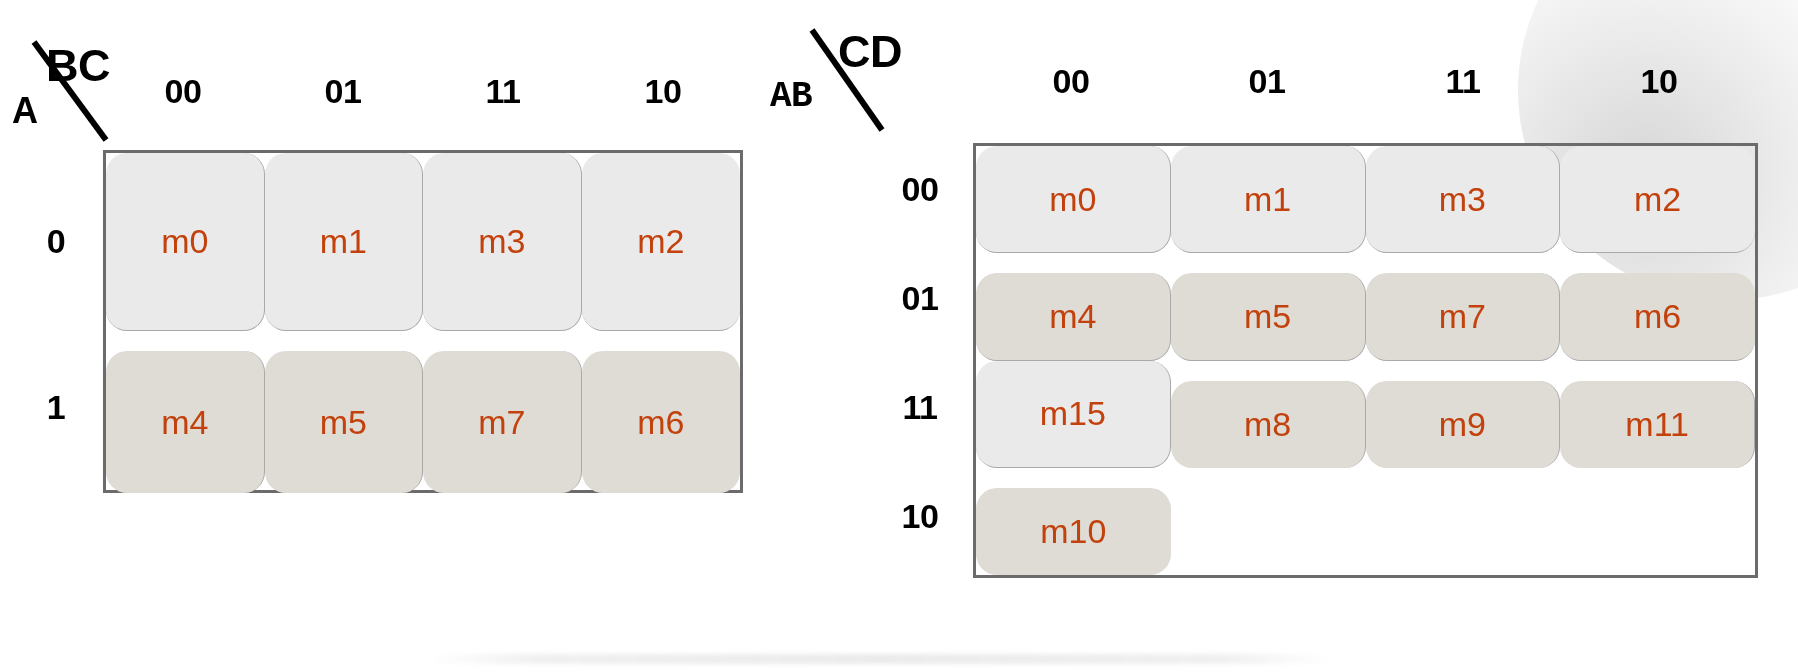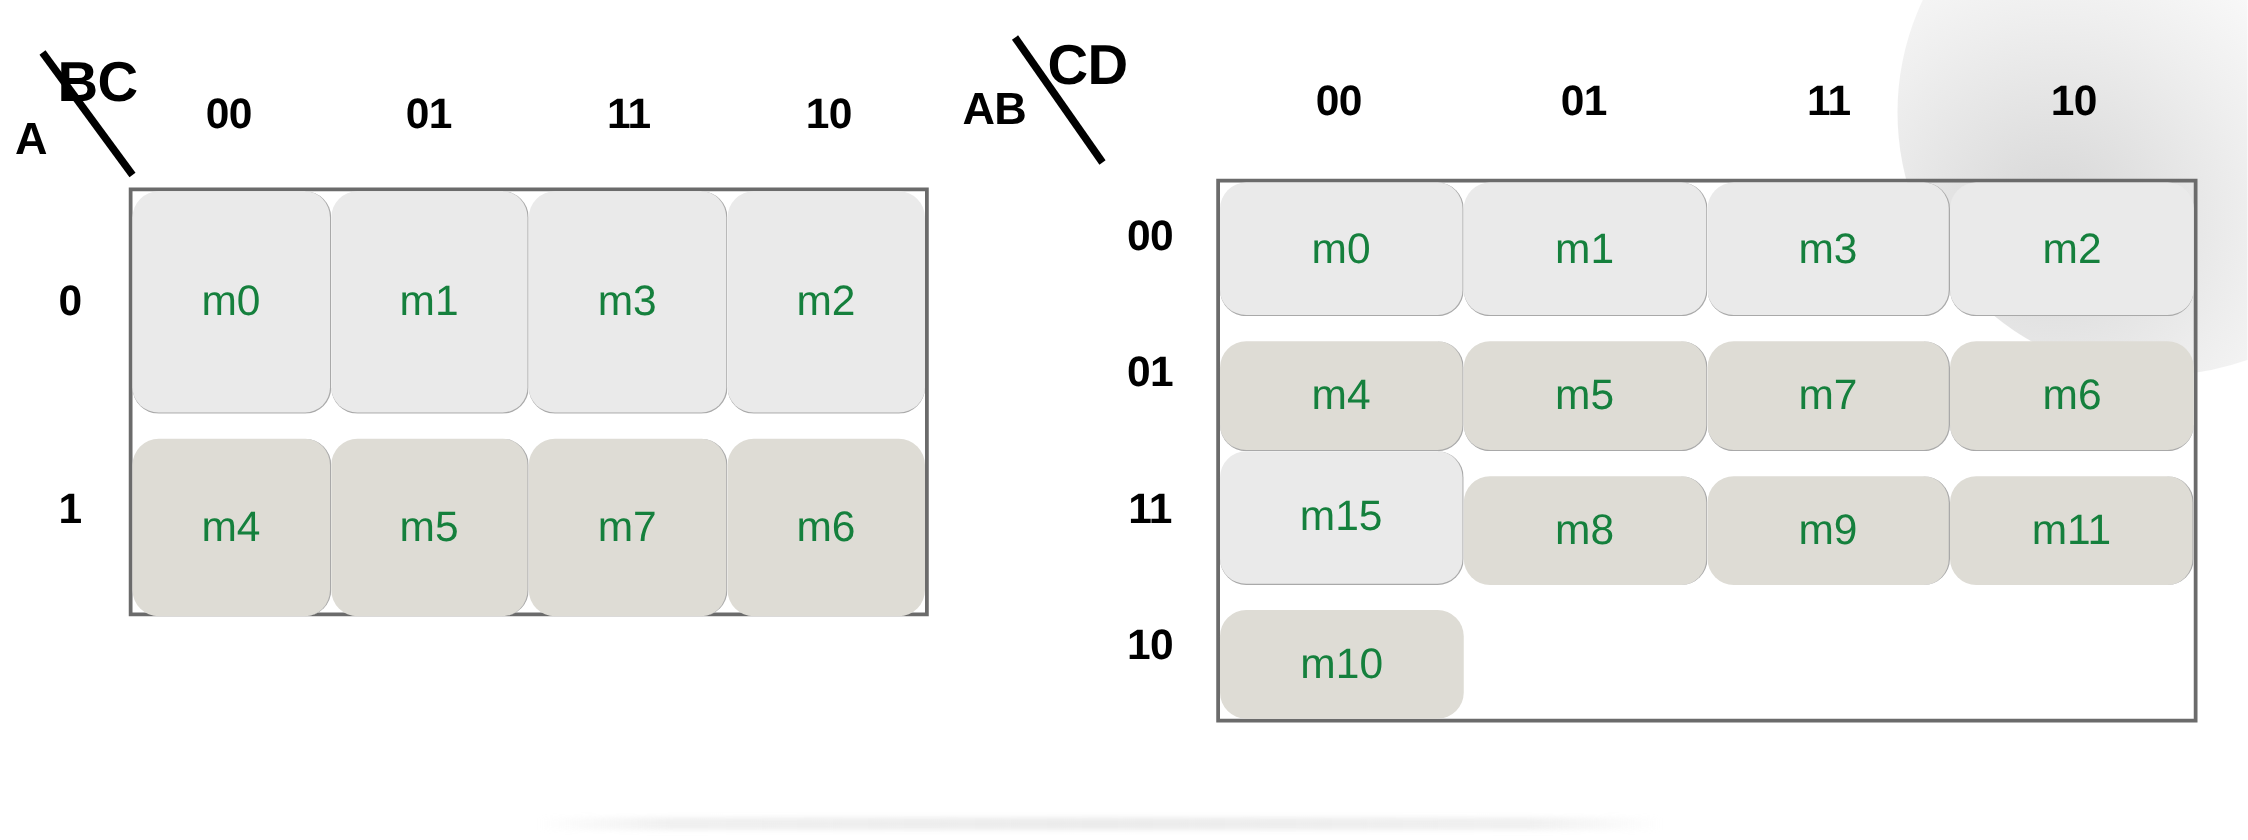--- a/index.html
+++ b/index.html
@@ -56,21 +56,21 @@
     border: 3px solid #6b6b6b;
     box-sizing: border-box;
     display: grid;
   }
   .cell {
     box-sizing: border-box;
     display: flex;
     align-items: center;
     justify-content: center;
     font-size: 34px;
-    color: #15803d;
+    color: #c2410c;
     font-family: "Liberation Sans", sans-serif;
     border-right: 1.5px solid #a9a9a9;
     border-bottom: 1.5px solid #a9a9a9;
     border-radius: 21px;
   }
   .cell.light { background: #eaeaea; }
   .cell.dark  { background: #dedcd5; margin-top: 20px; }
   .cell.last-col { border-right: none; }
   .cell.last-row { border-bottom: none; }
 
@@ -137,21 +137,21 @@
   
   #kmap4 { left: 740px; top: 0; width: 844px; height: 620px; }
   #kmap4 .grid {
     left: 233px; top: 143px;
     width: 785px; height: 435px;
     grid-template-columns: repeat(4, 1fr);
     grid-template-rows: repeat(4, 1fr);
   }
   #kmap4 .corner { left: 30px; top: 18px; width: 220px; height: 130px; }
   #kmap4 .corner .top-label { left: 68px; top: 8px; }
-  #kmap4 .corner .bottom-label { left: 0px; top: 48px; }
+  #kmap4 .corner .bottom-label { left: 0px; top: 58px; font-family: Liberation Mono, monospace; }
 </style>
 </head>
 <body>
 
 <div class="corner-shade"></div>
 <div class="bottom-shade"></div>
 
 <div class="kmap" id="kmap3">
 
   <div class="corner">

